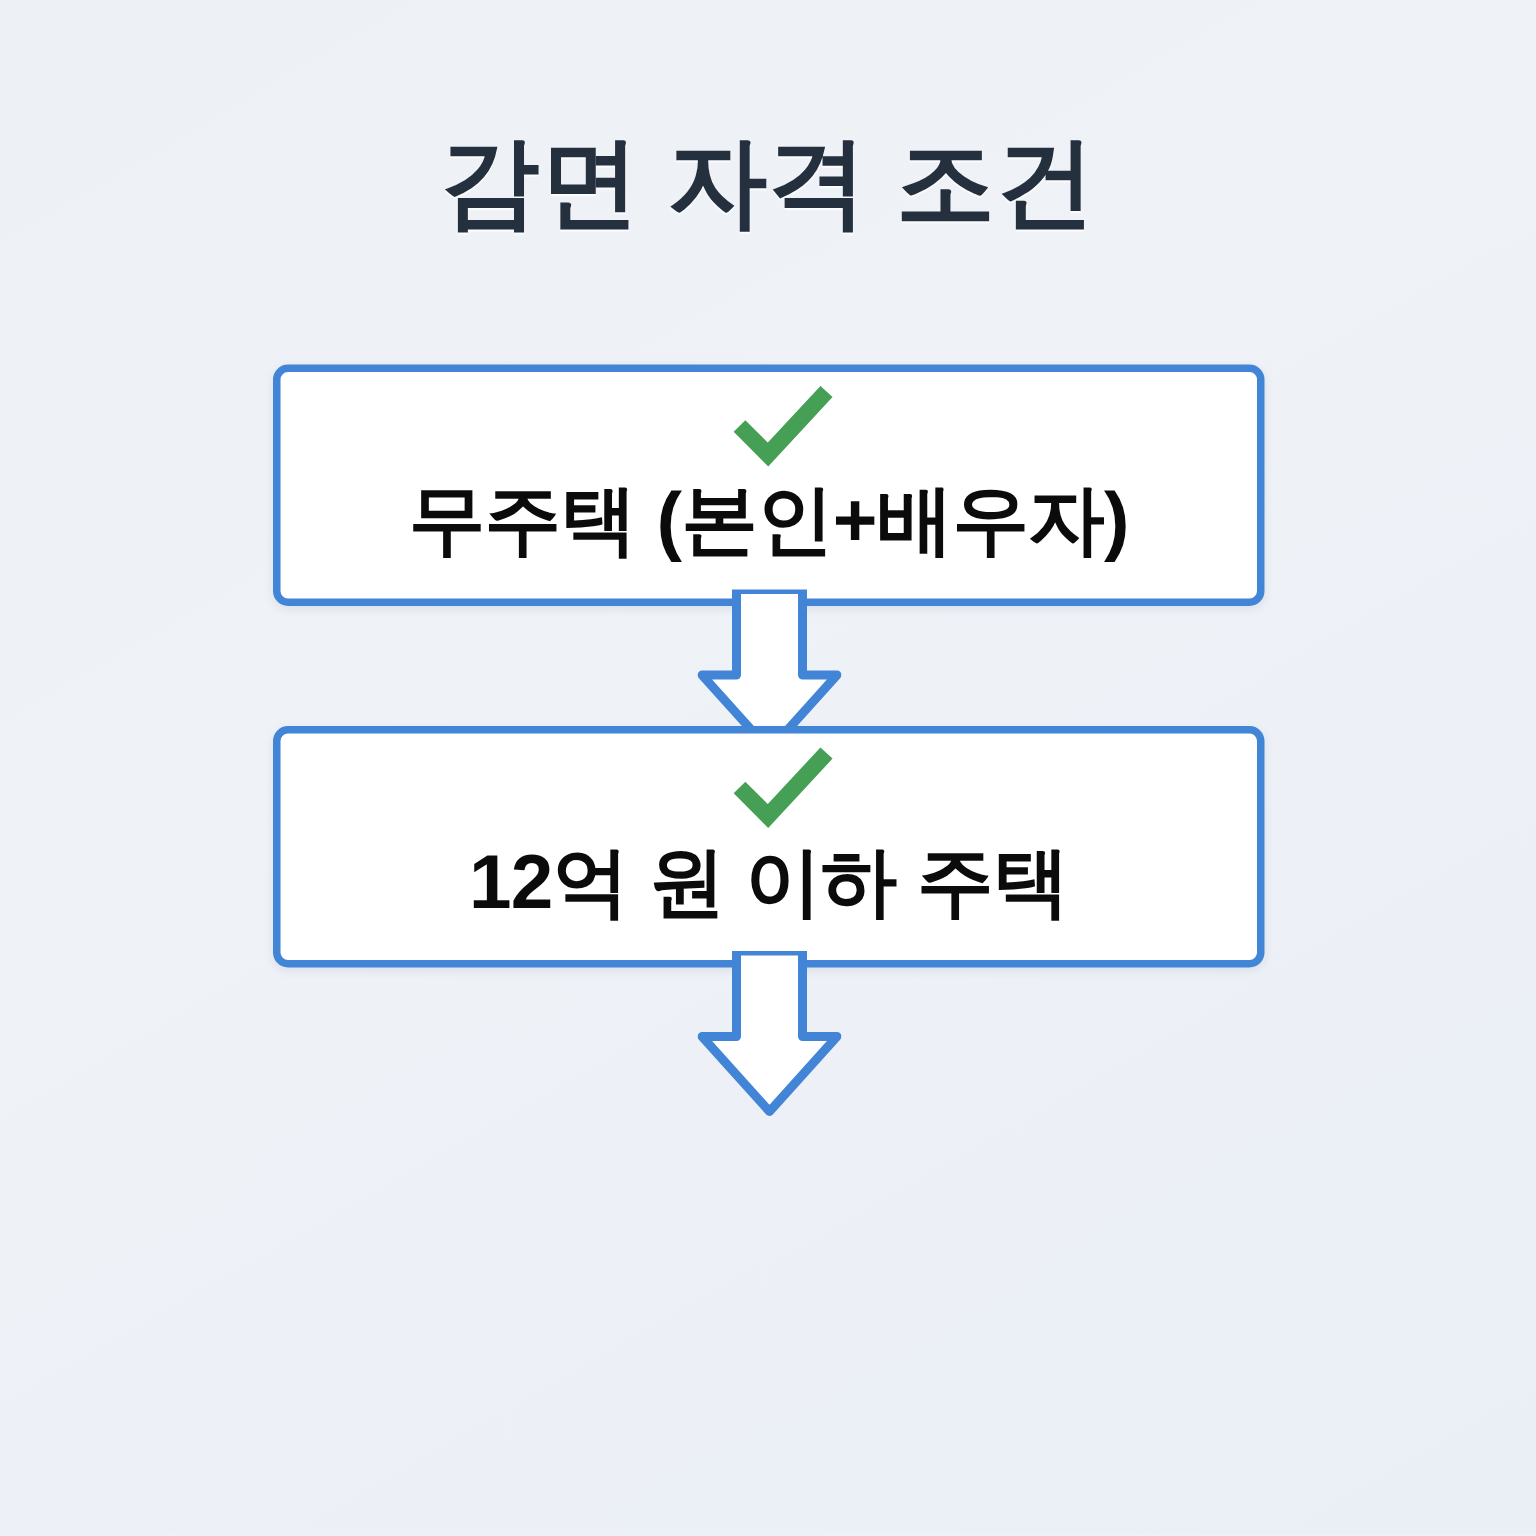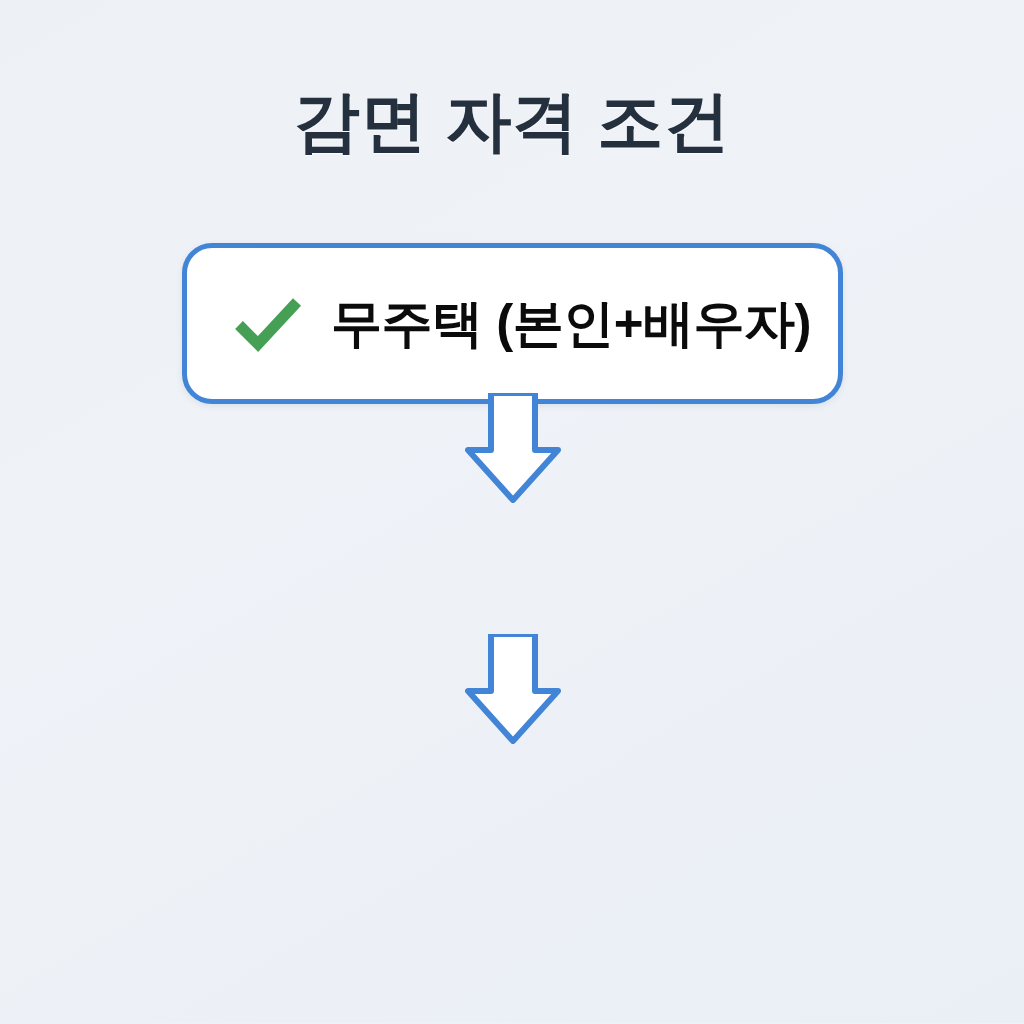--- a/index.html
+++ b/index.html
@@ -49,24 +49,25 @@
   }
 
   
   .step-box {
     position: absolute;
     left: 0;
     width: 661px;
     box-sizing: border-box;
     background: #ffffff;
     border: 5px solid #4285d6;
-    border-radius: 30px;
+    border-radius: 10px;
     display: flex;
     align-items: center;
     box-shadow: 0 2px 6px rgba(120,140,170,0.16);
+    flex-direction: column;
   }
   .step-box.s1 { top: 0px;   height: 161px; }
   .step-box.s2 { top: 241px; height: 161px; }
   .step-box.s3 { top: 482px; height: 161px; }
 
   .check-icon {
     flex: 0 0 auto;
     margin-left: 46px;
     margin-right: 28px;
     width: 70px;
@@ -112,20 +113,26 @@
       </svg>
       <div class="step-label">무주택 (본인+배우자)</div>
     </div>
 
     <div class="arrow-connector a1">
       <svg viewBox="0 0 96 110">
         <path d="M26 0 L70 0 L70 57 L93 57 L48 107 L3 57 L26 57 Z" fill="#ffffff" stroke="#4285d6" stroke-width="6" stroke-linejoin="round" stroke-linecap="round"></path>
       </svg>
     </div>
 
+    <div class="step-box s2">
+      <svg class="check-icon" viewBox="0 0 70 70">
+        <path d="M6 36 L25 55 L64 13" fill="none" stroke="#45a055" stroke-width="11" stroke-linecap="butt" stroke-linejoin="miter"></path>
+      </svg>
+      <div class="step-label">12억 원 이하 주택</div>
+    </div>
 
     <div class="arrow-connector a2">
       <svg viewBox="0 0 96 110">
         <path d="M26 0 L70 0 L70 57 L93 57 L48 107 L3 57 L26 57 Z" fill="#ffffff" stroke="#4285d6" stroke-width="6" stroke-linejoin="round" stroke-linecap="round"></path>
       </svg>
     </div>
 
 
   </div>
 </div>

